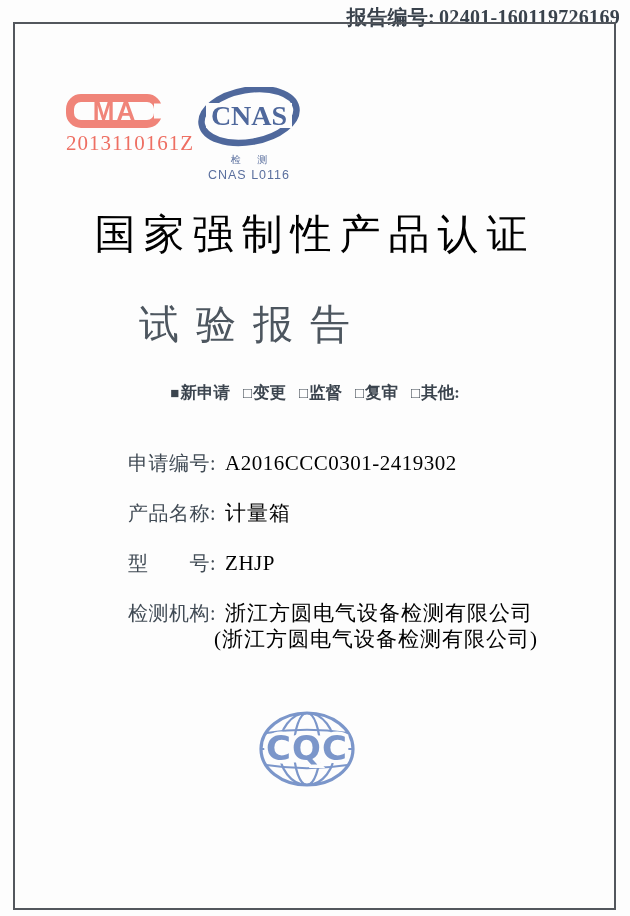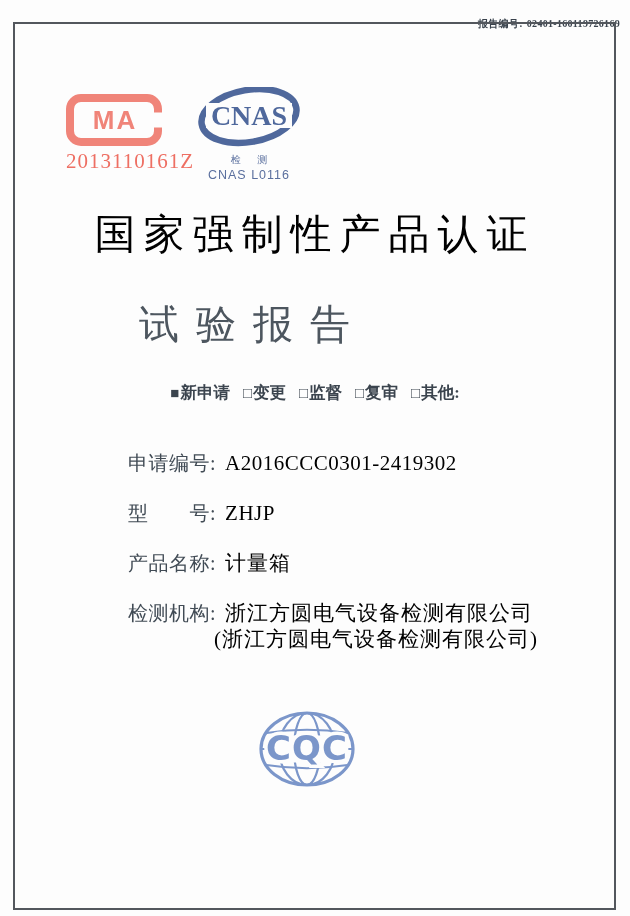--- a/index.html
+++ b/index.html
@@ -5,33 +5,33 @@
   * { margin:0; padding:0; box-sizing:border-box; }
   html,body { background:#ffffff; }
   .page {
     position:relative; width:630px; height:916px;
     background:#fdfdfd; overflow:hidden;
     font-family:"Liberation Serif","DejaVu Serif",serif;
     color:#414b55;
   }
   
   .report-no {
-    position:absolute; top:17px; right:10px;
-    font-size:10px; font-weight:bold; color:#39424c; letter-spacing:0.3px;
+    position:absolute; top:4px; right:10px;
+    font-size:20px; font-weight:bold; color:#39424c; letter-spacing:0.3px;
   }
   .report-no .val { font-weight:bold; margin-left:4px; }
   
   .frame {
     position:absolute; left:13px; top:22px; width:603px; height:888px;
     border:2px solid #53575d; background:transparent;
   }
   
   .cma { position:absolute; left:66px; top:94px; width:200px; margin-left:-52px; text-align:center; }
   .cma-box {
-    position:relative; width:96px; height:52px; margin:0 auto;
+    position:relative; width:96px; height:34px; margin:0 auto;
     border:8px solid #f08479; border-radius:15px;
     display:flex; align-items:center; justify-content:center;
   }
   .cma-notch { position:absolute; right:-8px; top:50%; transform:translateY(-50%); width:8px; height:15px; background:#fdfdfd; }
   .cma-ma {
     font-family:"Liberation Sans","DejaVu Sans",sans-serif;
     font-weight:bold; font-size:26px; color:#f08479; letter-spacing:2px; text-indent:2px;
   }
   .cma-code { margin-top:3px; font-size:21px; color:#ee6f63; letter-spacing:1px;padding-left:32px; }
   
@@ -105,26 +105,26 @@
     <span class="check-item"><span class="box">□</span><span>复审</span></span>
     <span class="check-item"><span class="box">□</span><span>其他:</span></span>
   </div>
 
   <div class="fields">
     <div class="f-row">
       <span class="f-label">申请编号:</span>
       <span class="f-value">A2016CCC0301-2419302</span>
     </div>
     <div class="f-row">
+      <span class="f-label">产品名称:</span>
+      <span class="f-value cjk">计量箱</span>
+    </div>
+    <div class="f-row">
       <span class="f-label">型　　号:</span>
       <span class="f-value">ZHJP</span>
-    </div>
-    <div class="f-row">
-      <span class="f-label">产品名称:</span>
-      <span class="f-value cjk">计量箱</span>
     </div>
     <div class="f-row">
       <span class="f-label">检测机构:</span>
       <span class="f-value cjk">
         <span>浙江方圆电气设备检测有限公司</span><br>
         <span class="f-val2">(浙江方圆电气设备检测有限公司)</span>
       </span>
     </div>
   </div>
 

